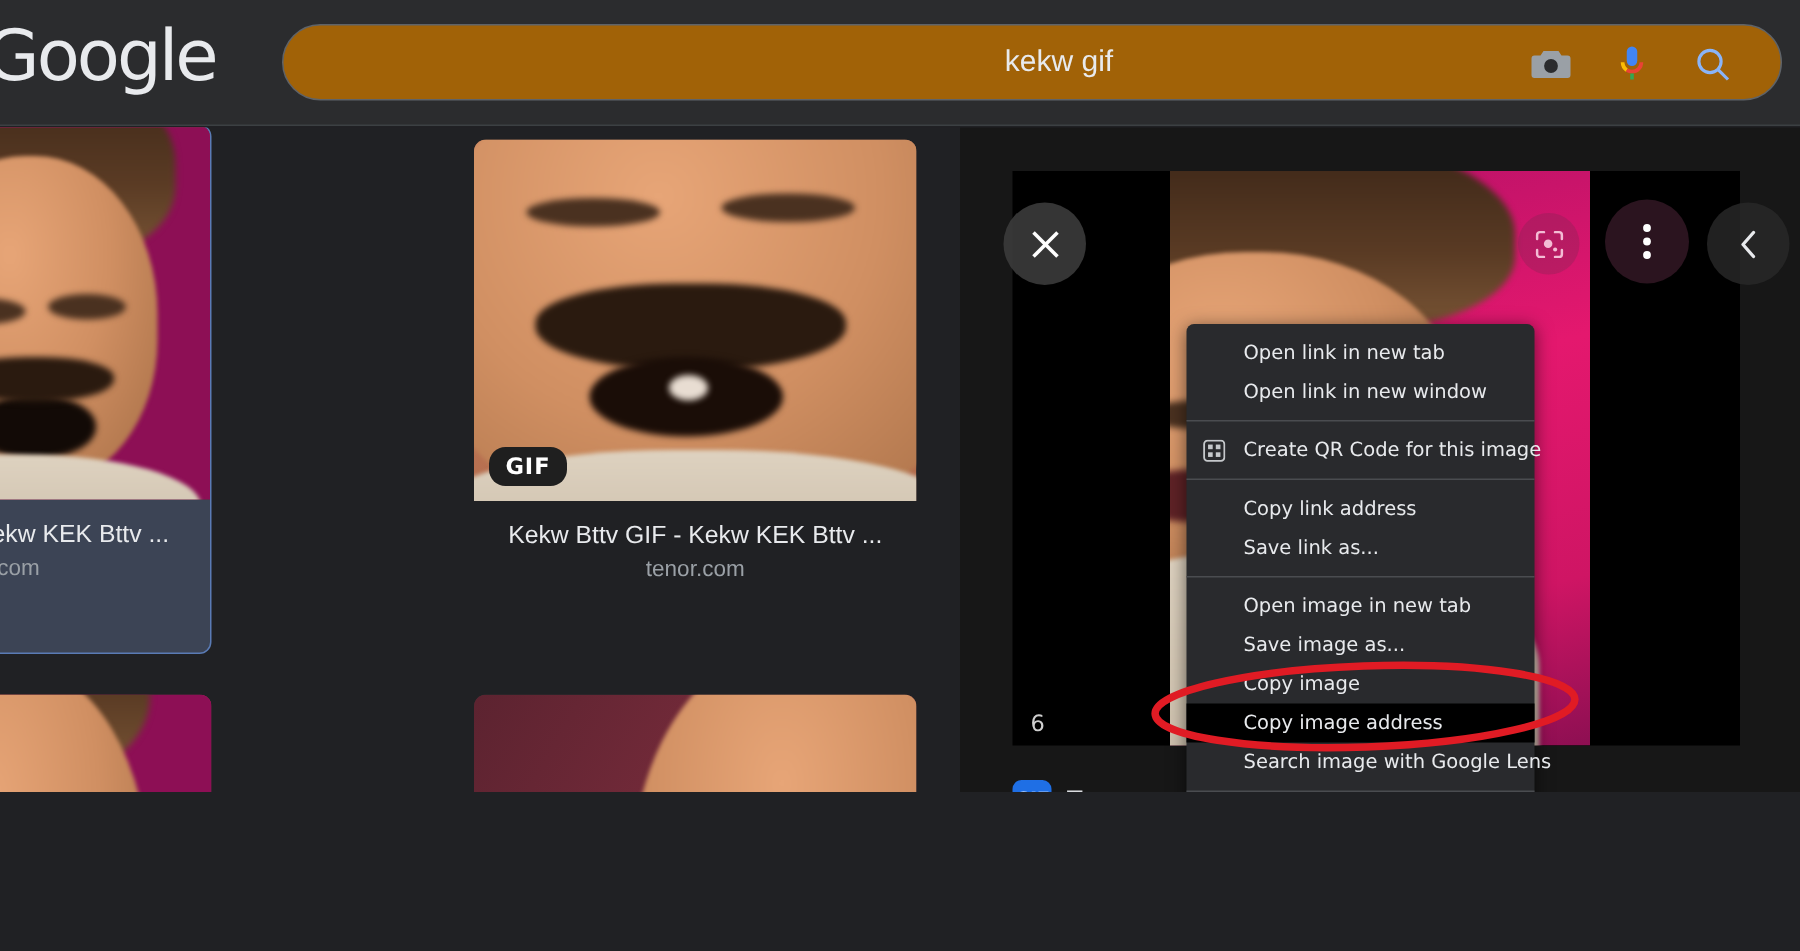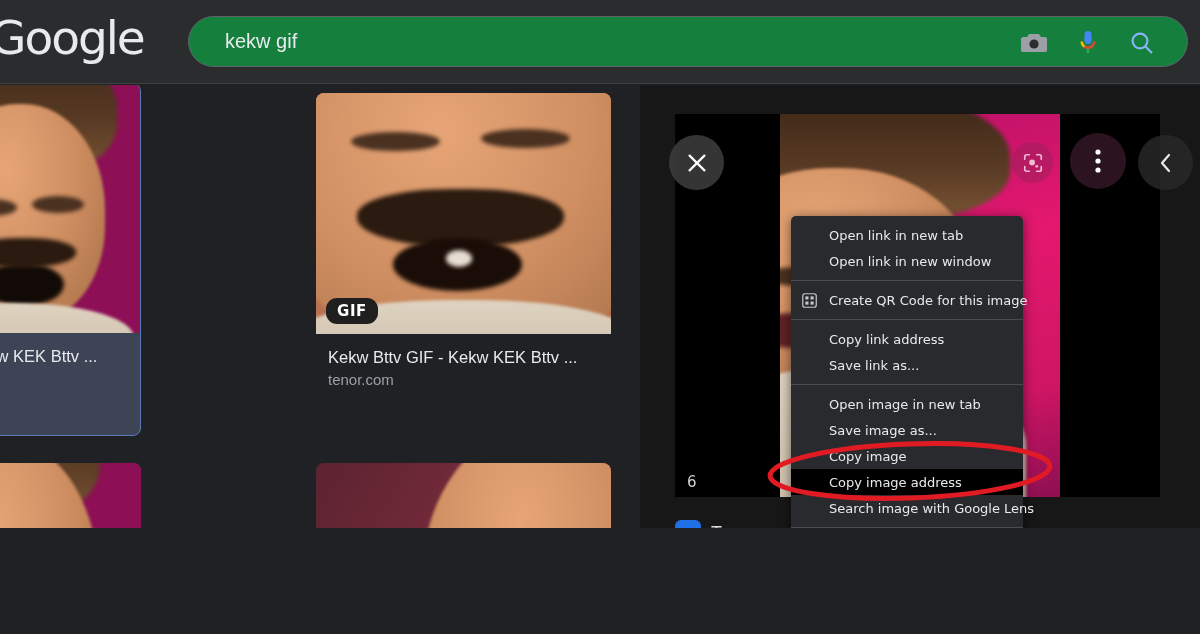--- a/index.html
+++ b/index.html
@@ -2,21 +2,21 @@
 <html><head>
 <meta charset="utf-8">
 <style>
   * { box-sizing: border-box; margin: 0; padding: 0; }
   html, body {
     width: 1200px; height: 634px;
     background: #202124;
     font-family: "Liberation Sans", sans-serif;
     overflow: hidden;
   }
-  #root { position: relative; width: 1200px; height: 528px; overflow: hidden; }
+  #root { position: relative; width: 1200px; height: 528px; overflow: hidden; text-align: center; }
 
   
   .header {
     position: absolute; left: 0; top: 0; width: 1200px; height: 84px;
     background: #2b2c2e;
     border-bottom: 1px solid #3c4043;
     display: flex; align-items: center;
   }
   .glogo {
     position: absolute; left: -10px; top: 14px;
@@ -24,21 +24,21 @@
     font-size: 47px; letter-spacing: -2px;
     color: #e8eaed; font-weight: 400;
     line-height: 1;
     user-select: none;
   }
   .searchbar {
     position: absolute; left: 188px; top: 16px;
     width: 1000px; height: 51px;
     border: 1px solid #5f6368;
     border-radius: 26px;
-    background: #15803d;
+    background: #a16207;
     display: flex; align-items: center;
   }
   .search-input-text {
     margin-left: 36px; color: #e8eaed; font-size: 20px;
     flex: 1; white-space: nowrap; overflow: hidden;
   }
   .hdr-icons { position: absolute; right: 12px; top: 0; height: 51px;
     display: flex; align-items: center; gap: 24px; padding-right: 18px; }
   .icon-btn { width: 30px; height: 30px; display: flex;
     align-items: center; justify-content: center; cursor: pointer; }

